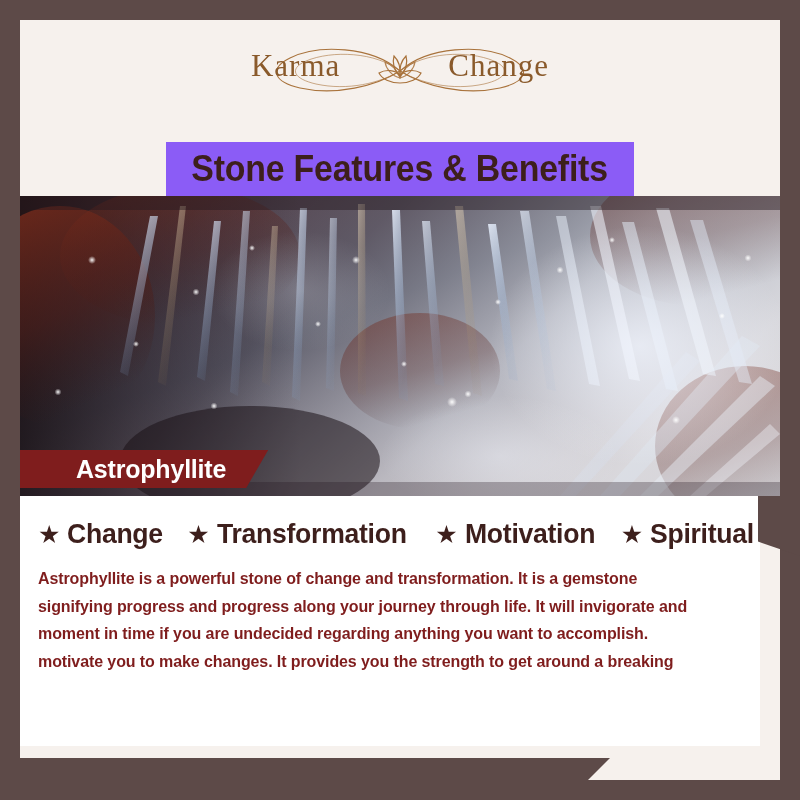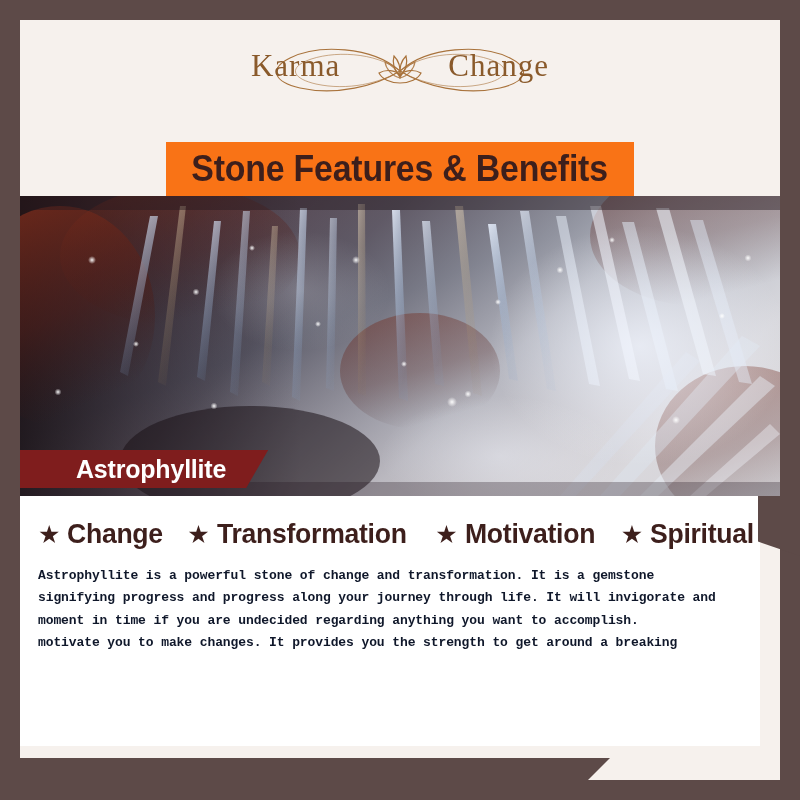--- a/index.html
+++ b/index.html
@@ -86,21 +86,21 @@
     white-space: nowrap;
   }
   .brand-word-left { margin-right: 54px; }
   .brand-word-right { margin-left: 54px; }
 
   
   .title-plate {
     position: absolute;
     left: 166px; top: 142px;
     width: 468px; height: 54px;
-    background: #f97316;
+    background: #8b5cf6;
     z-index: 5;
     display: flex;
     align-items: center;
     justify-content: center;
   }
   .title-text {
     font-family: "Liberation Sans Narrow", "Liberation Sans", sans-serif;
     font-size: 36px;
     font-weight: bold;
     color: #3d1f1c;
@@ -177,25 +177,25 @@
   .benefit-label {
     font-family: "Liberation Sans Narrow", "Liberation Sans", sans-serif;
     font-size: 28px;
     font-weight: bold;
     letter-spacing: -0.3px;
     transform: scaleX(0.95);
     transform-origin: left center;
   }
 
   .body-copy {
-    font-family: Liberation Mono, monospace;
-    font-size: 13px;
+    font-family: Liberation Sans, sans-serif;
+    font-size: 16px;
     font-weight: bold;
     line-height: 1.72;
-    color: #0f172a;
+    color: #7f1d1d;
     letter-spacing: -0.1px;
   }
   .body-copy p { margin: 0; }
 
   
   .bottom-bar {
     position: absolute;
     left: 0; top: 758px;
     width: 610px; height: 42px;
     background: #5d4a48;

